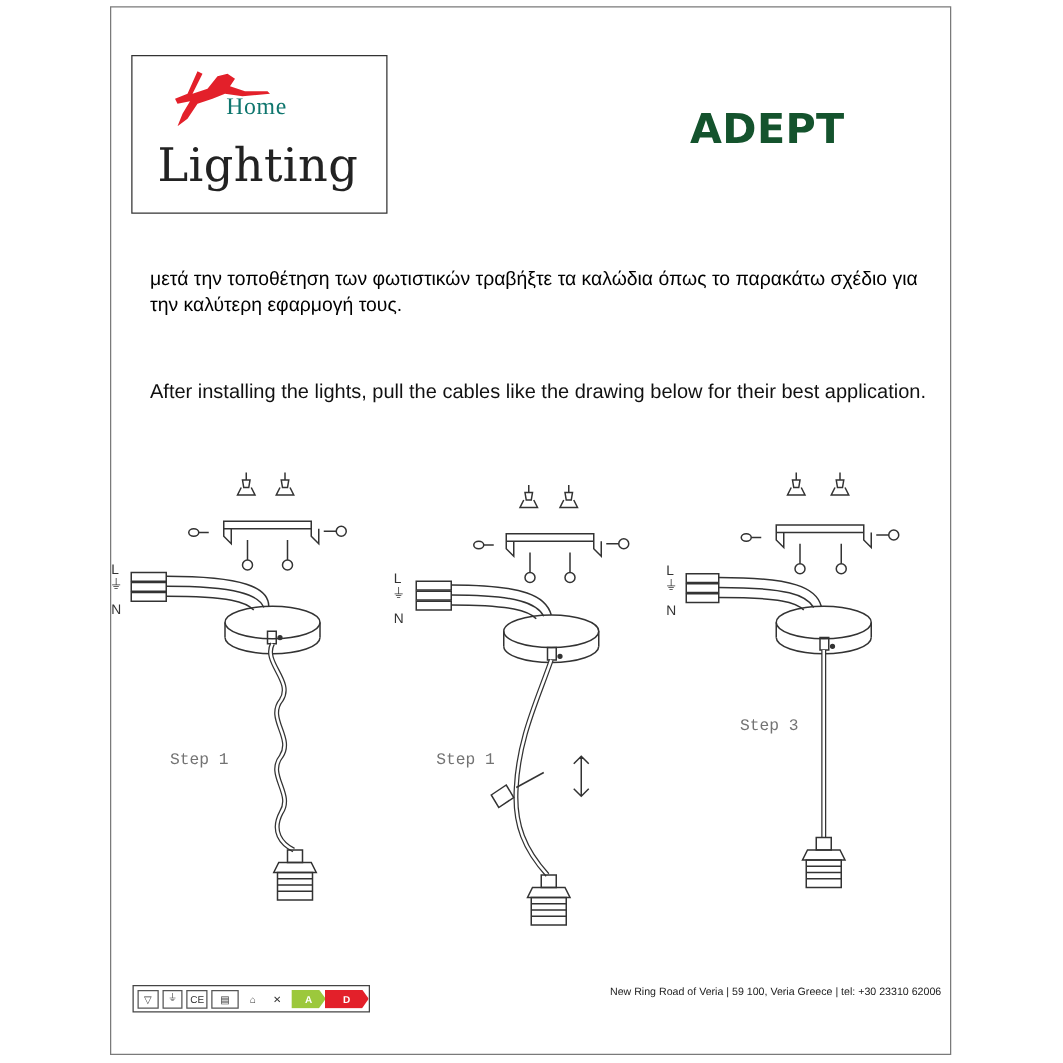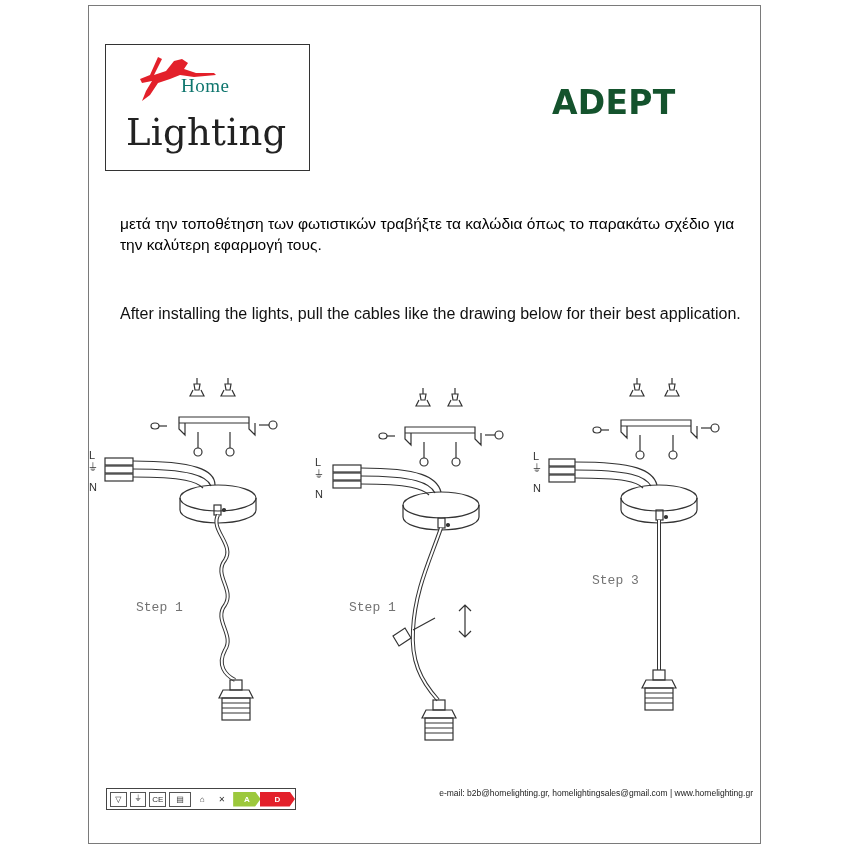--- a/index.html
+++ b/index.html
@@ -176,14 +176,14 @@
   <div class="cert-icon">⏚</div>
   <div class="cert-icon">CE</div>
   <div class="cert-icon" style="width:22px">▤</div>
   <div class="cert-icon" style="border:none">⌂</div>
   <div class="cert-icon" style="border:none">✕</div>
   <div class="energy-a">A</div>
   <div class="energy-d">D</div>
 </div>
 
 <div class="footer-addr">
-  <div>e-mail: b2b@homelighting.gr, homelightingsales@gmail.com | www.homelighting.gr</div>
+  <div>New Ring Road of Veria | 59 100, Veria Greece | tel: +30 23310 62006</div>
 </div>
 
 </body></html>

